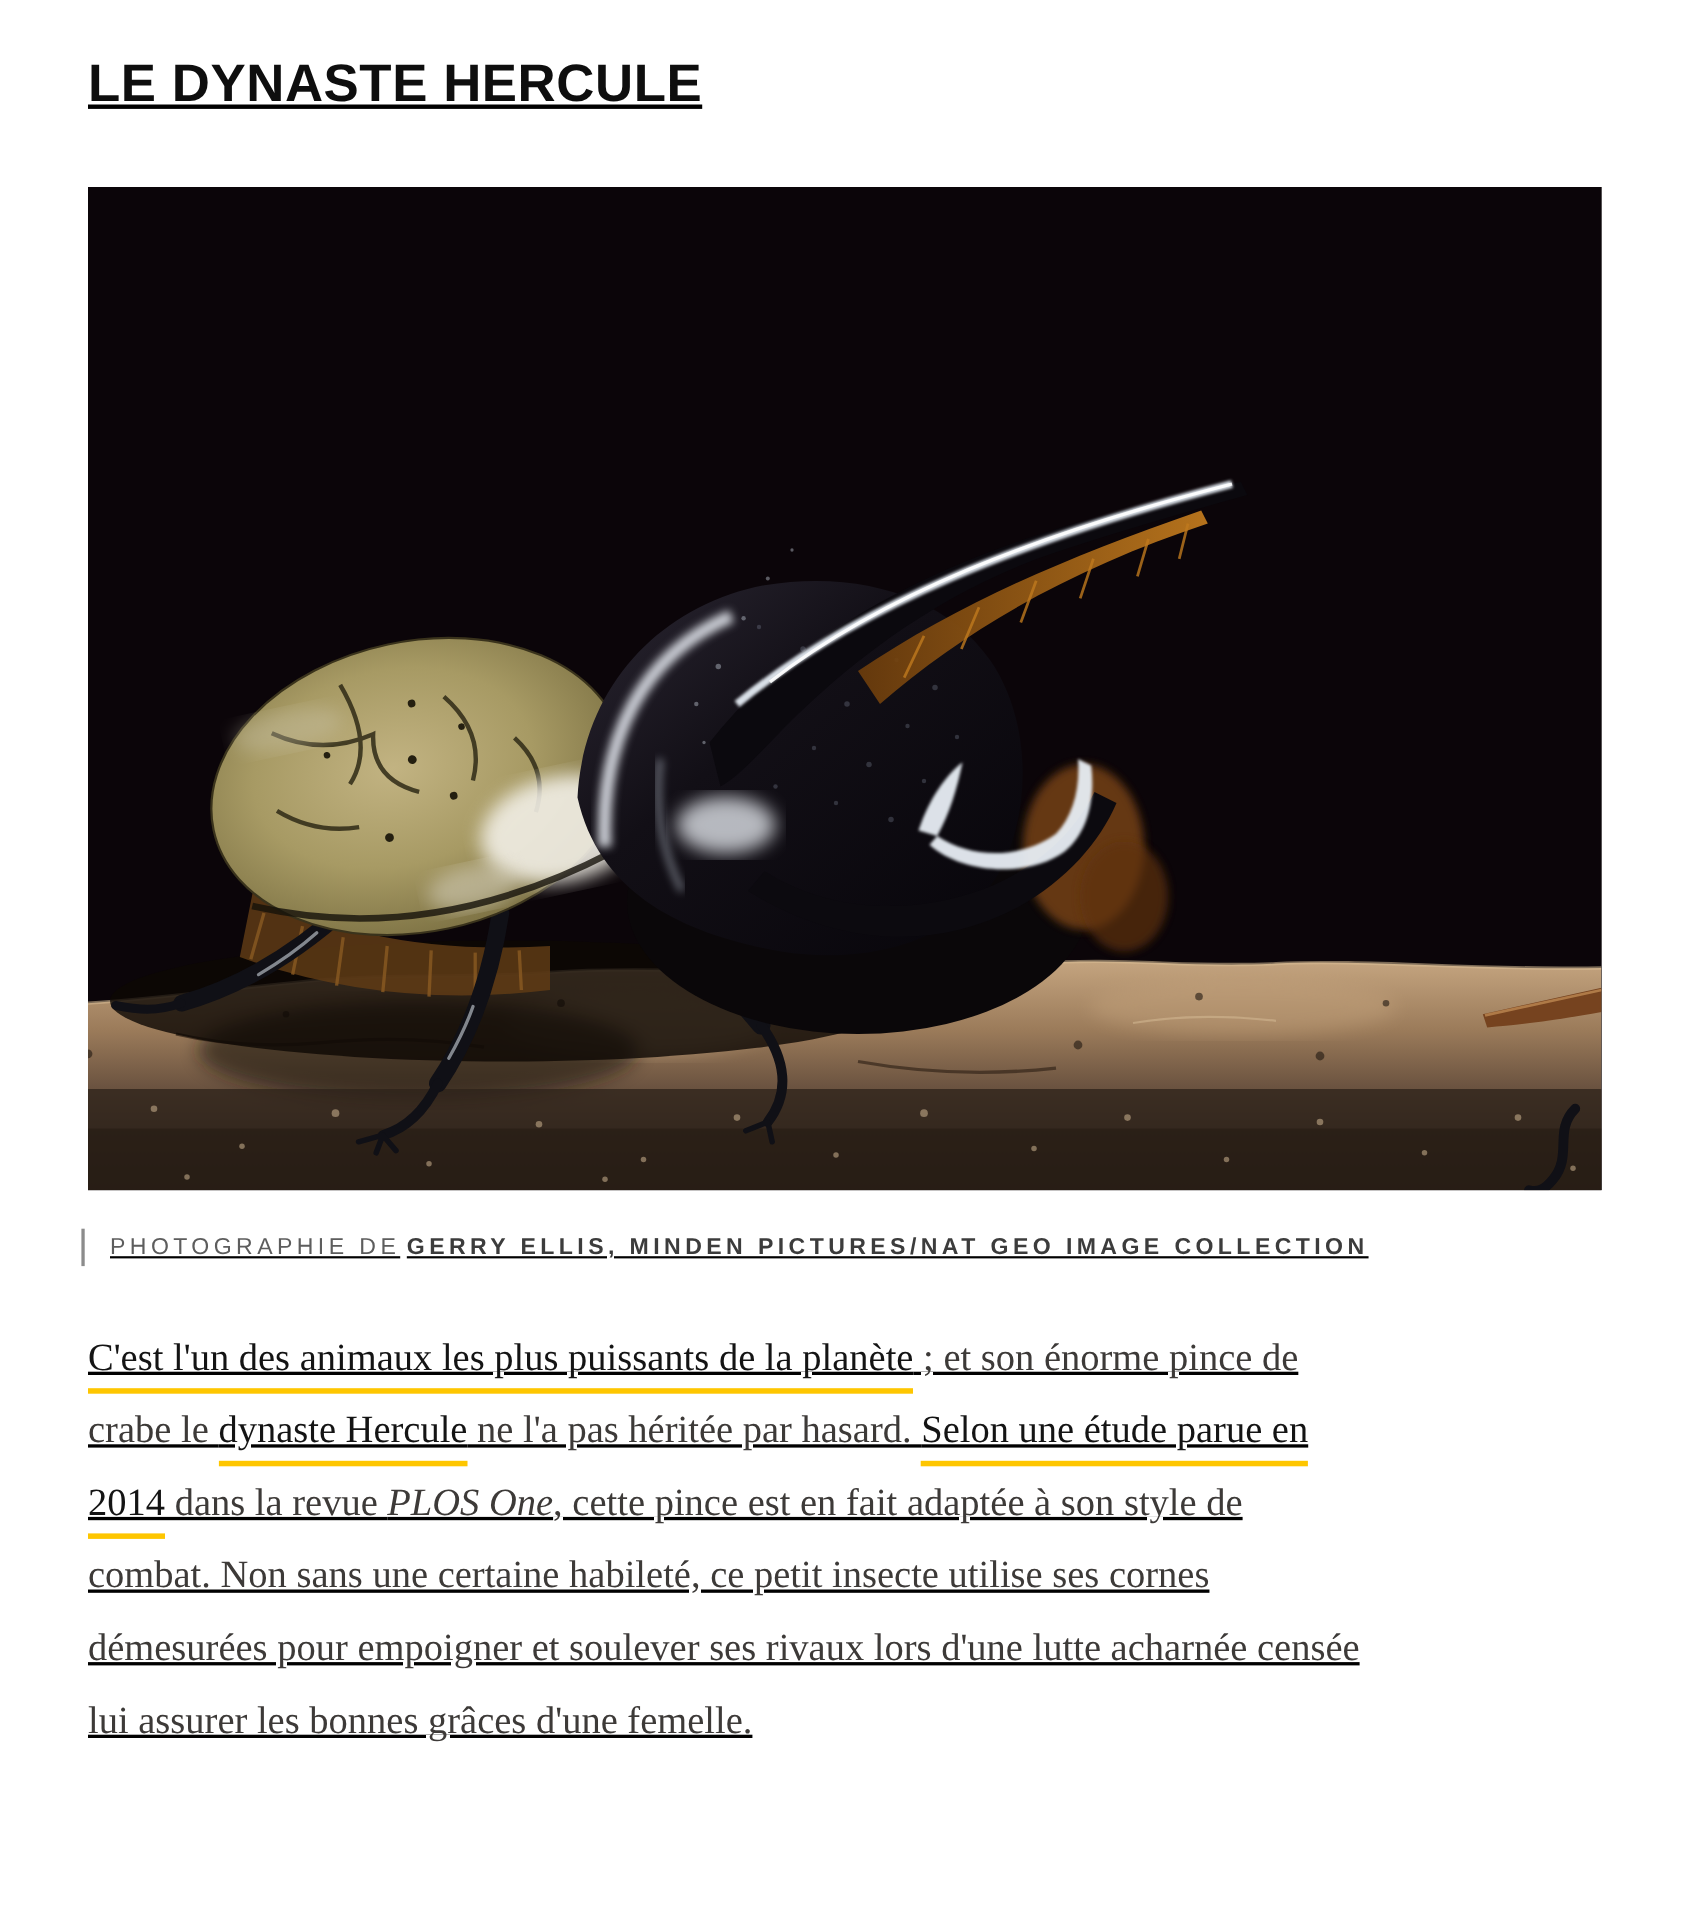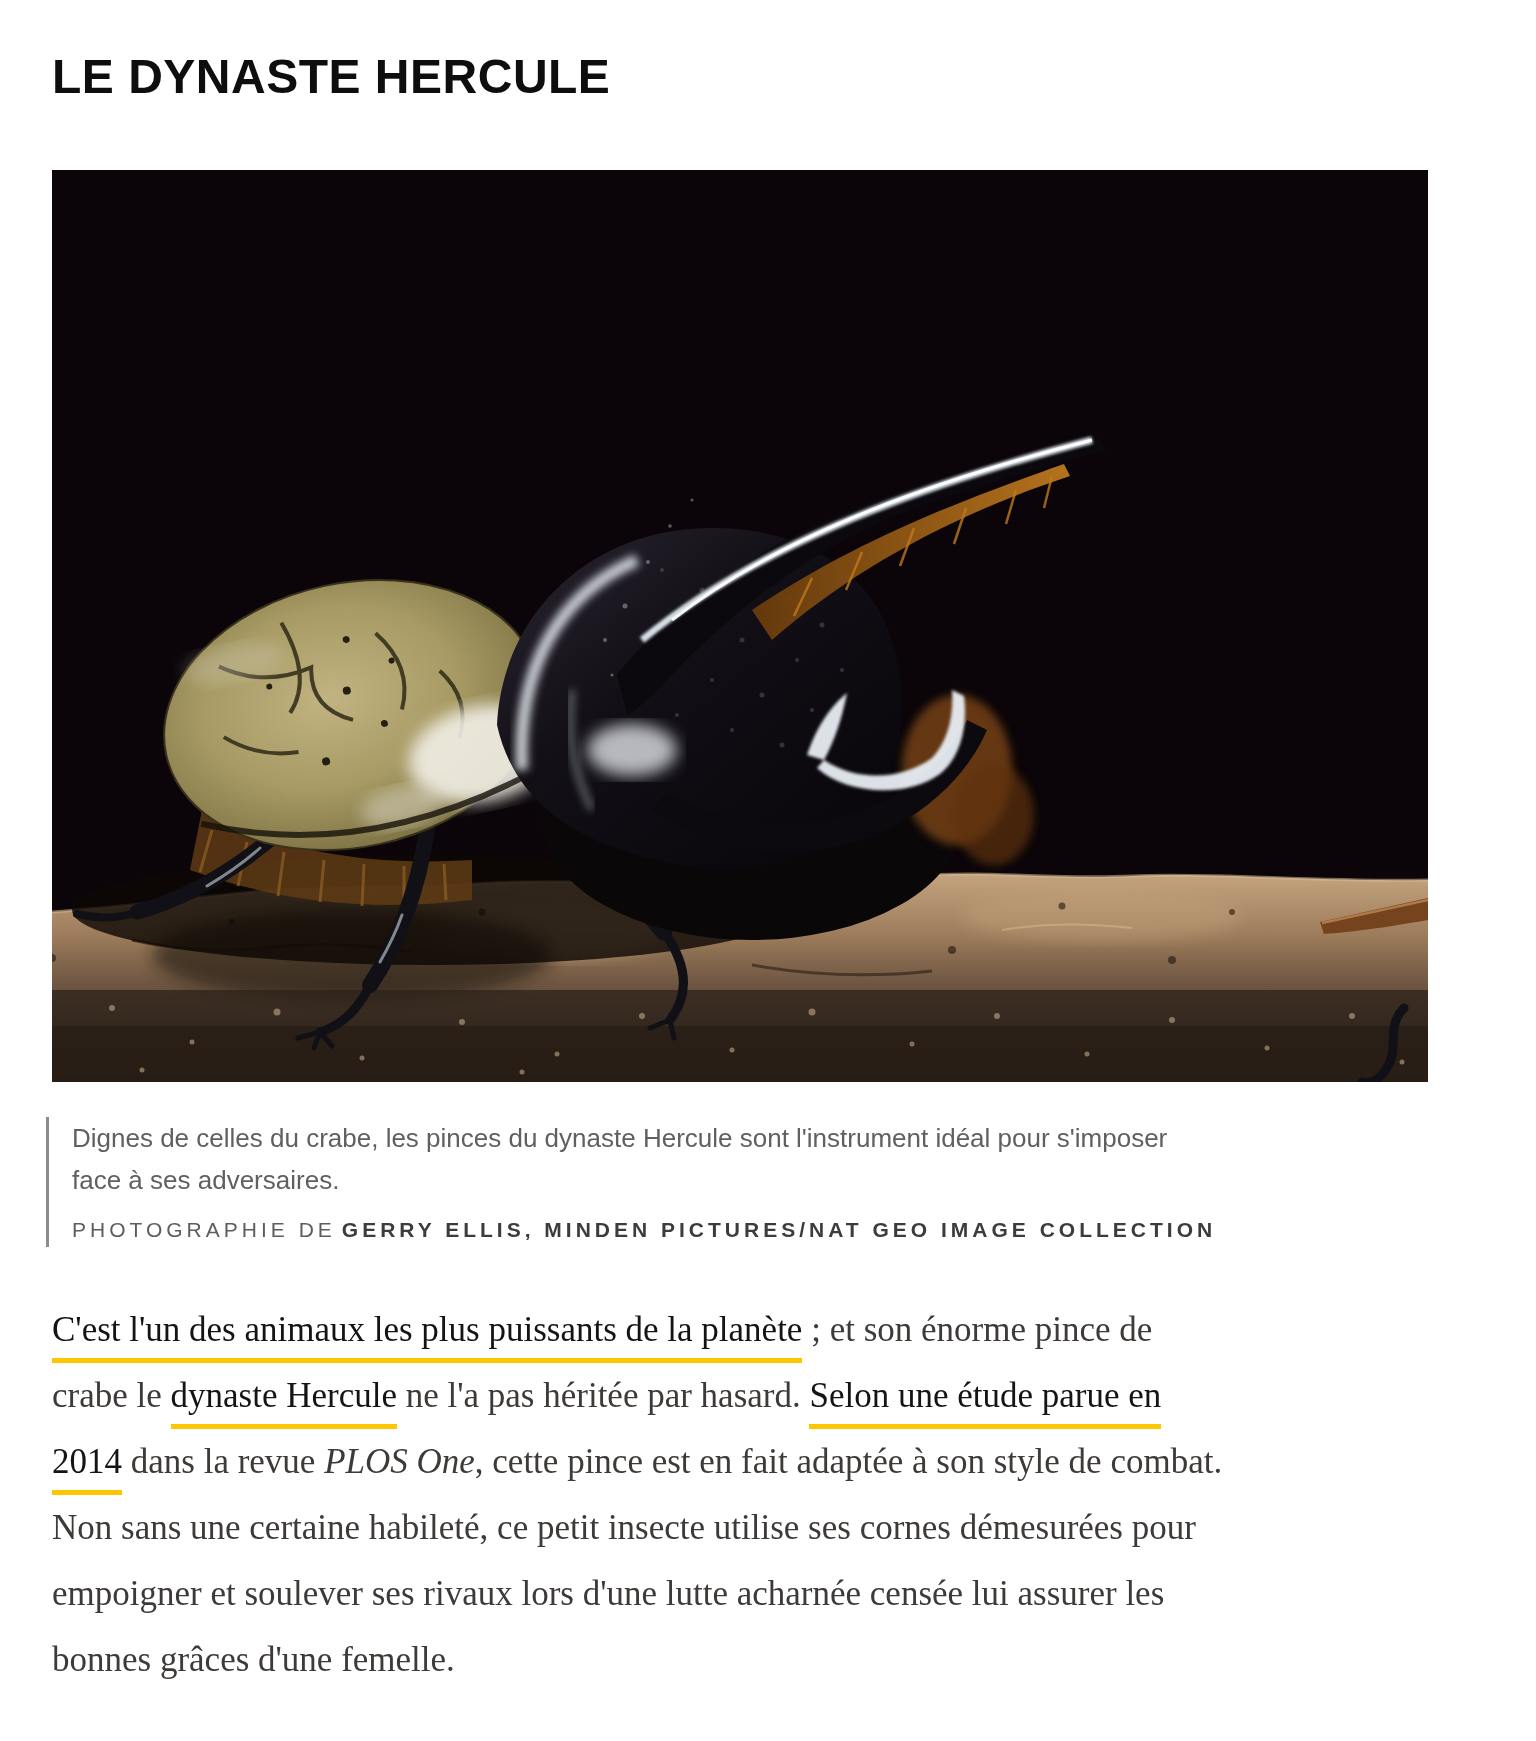--- a/index.html
+++ b/index.html
@@ -1,19 +1,20 @@
 <!DOCTYPE html>
 <html style="--accent: #fec600; --title_text: #0e0e0e; --body_text: #3d3a38; --link_text: #141414; --caption_text: #5f6061; --credit_text: #565656; --rule: #8c8c8c; --photo_bg: #0b0509;"><head>
 <meta charset="utf-8">
 <style>
   html,body { margin:0; padding:0; background:#ffffff; }
   .page {
     position:relative; width:1248px; min-height:1741px; box-sizing:border-box;
-    background:#fff; padding:52px 0 14px 50px;
+    background:#fff; padding:52px 0 14px 78px;
     font-family:"Liberation Sans",sans-serif;
+    text-decoration:underline;
   }
   h1.title {
     margin:0 0 0 2px;
     font-family:"Liberation Sans",sans-serif;
     font-weight:900; font-size:48px; line-height:1.05; letter-spacing:.5px;
     color:var(--title_text,#0e0e0e);
   }
   figure.hero { margin:0; }
   .photo {
     margin:68px 0 0 2px; width:1376px; height:912px;
@@ -245,21 +246,20 @@
             <circle cx="560" cy="505" r="1.5"></circle>
             <circle cx="640" cy="330" r="1.5"></circle>
         </g>
 
         <path d="M1268,752 L1376,728 L1376,750 C1330,758 1300,762 1272,764 Z" fill="#76431f"></path>
         <path d="M1270,753 L1376,730" stroke="#c89158" stroke-width="2.5" fill="none" opacity="0.7"></path>
       </svg>
     </div>
 
     <figcaption class="capblock">
-      <p class="cap">Dignes de celles du crabe, les pinces du dynaste Hercule sont l'instrument idéal pour s'imposer face à ses adversaires.</p>
       <p class="credit">
         <span class="credit-prefix">PHOTOGRAPHIE DE</span><span class="credit-name">GERRY ELLIS, MINDEN PICTURES/NAT GEO IMAGE COLLECTION</span>
       </p>
     </figcaption>
   </figure>
 
   <div>
     <p class="body-para"><a class="lnk">C'est l'un des animaux les plus puissants de la planète</a><span> ; et son énorme pince de crabe le </span><a class="lnk">dynaste Hercule</a><span> ne l'a pas héritée par hasard. </span><a class="lnk">Selon une étude parue en 2014</a><span> dans la revue </span><em class="it">PLOS One</em><span>, cette pince est en fait adaptée à son style de combat. Non sans une certaine habileté, ce petit insecte utilise ses cornes démesurées pour empoigner et soulever ses rivaux lors d'une lutte acharnée censée lui assurer les bonnes grâces d'une femelle.</span></p>
   </div>
 

